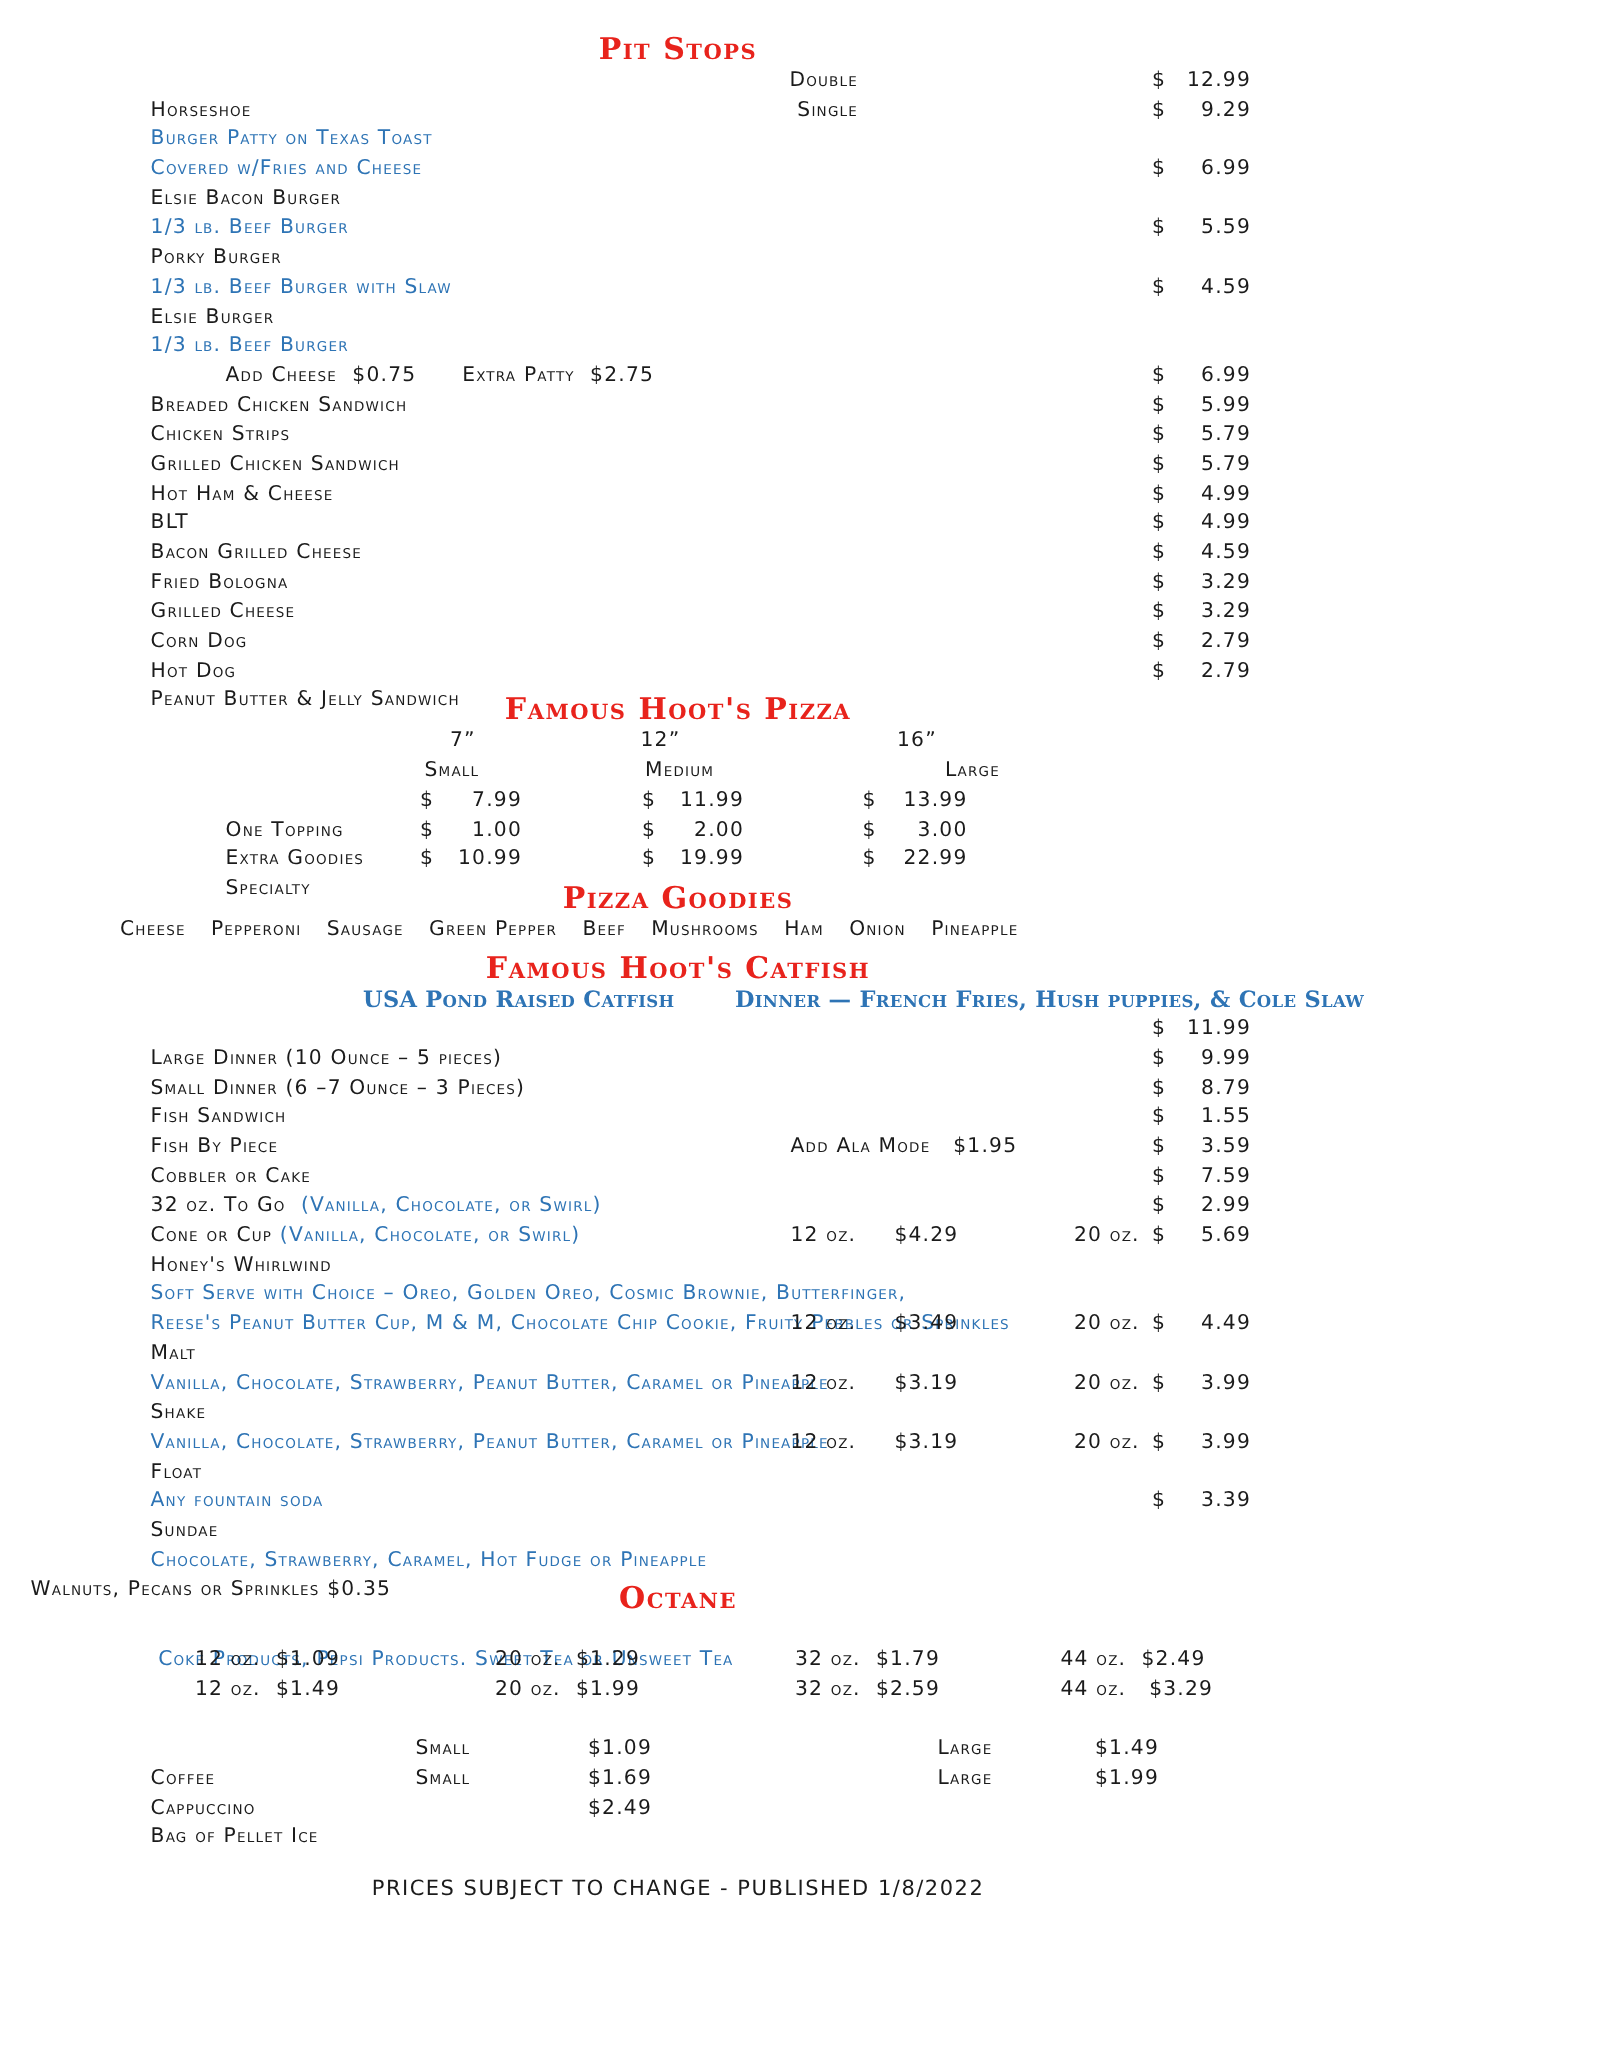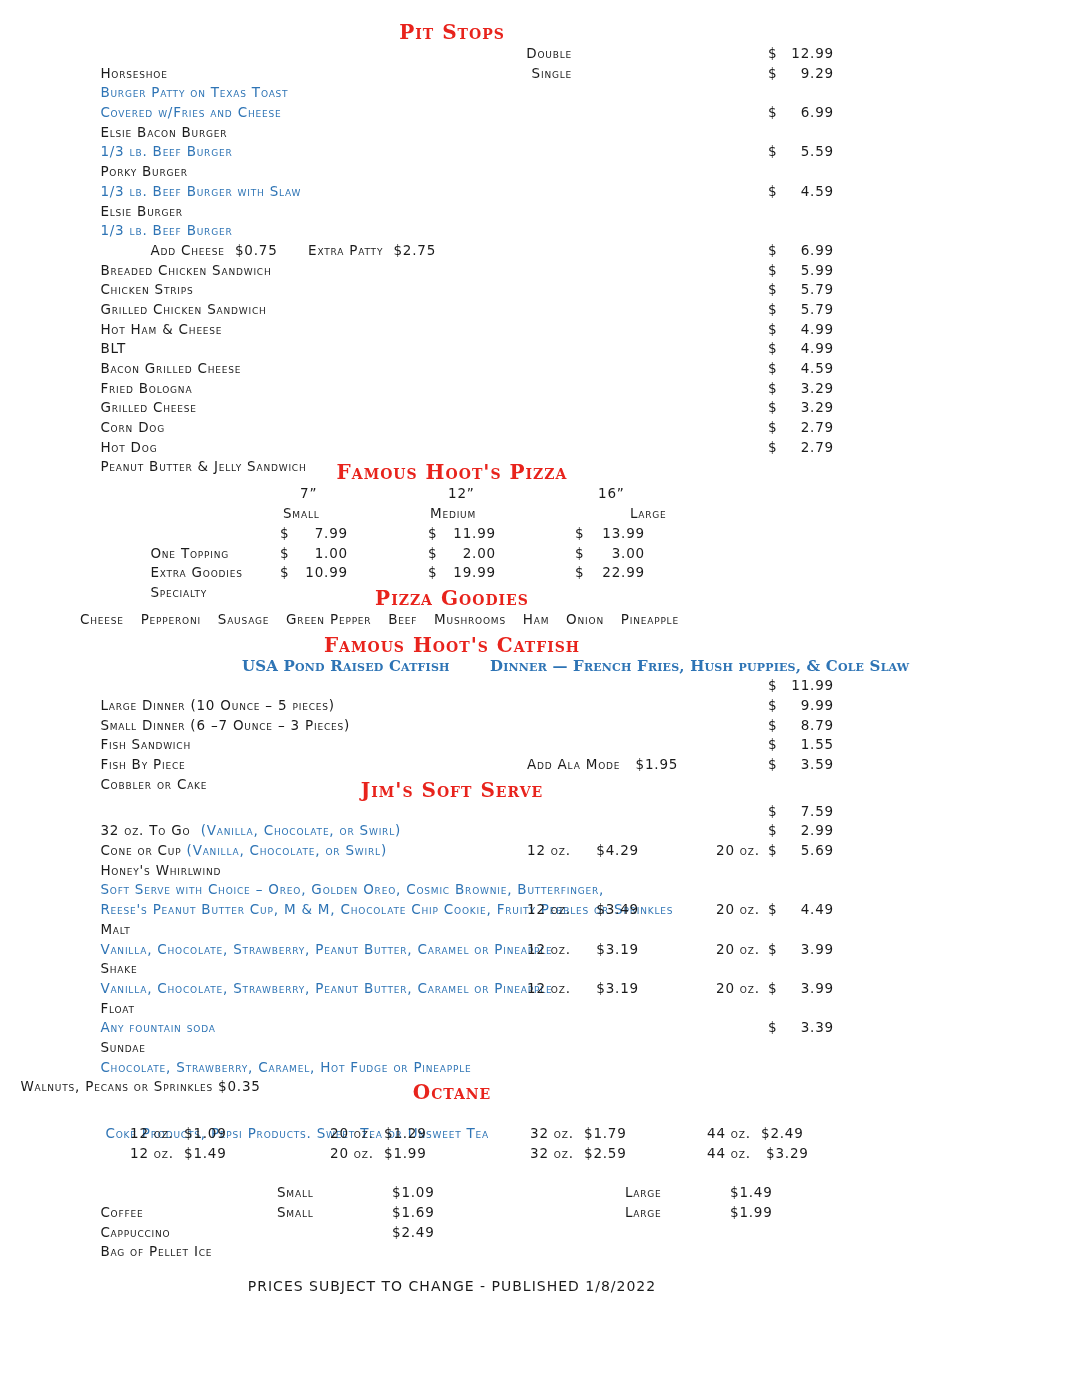--- a/index.html
+++ b/index.html
@@ -21,21 +21,21 @@
   }
   .row[data-style="desc"] .name{ color:var(--blue); }
   .row[data-style="indent"]{ padding-left:130px; }
   .row[data-style="center"]{ padding-left:0; text-align:left; }
   .name.blue{ color:var(--blue); }
   .abs{ position:absolute; top:0; }
   .qual{ position:absolute; top:0; right:332px; }
   .mid{ left:527px; } .mid2{ left:716px; }
   .c1{ left:130px; } .c2{ left:330px; } .c3{ left:530px; } .c4{ left:707px; }
   .s1{ left:277px; } .s1p{ left:375px;margin-left:17px; } .s2{ left:625px; } .s2p{ left:730px; }
-  .in1{ left:300px; } .in2{ left:448px; } .in3{ left:598px; }
+  .in1{ left:300px; } .in2{ left:427px; } .in3{ left:598px; }
   .sz1{ left:283px; } .sz2{ left:430px; } .sz3{ left:630px; }
   .price{ position:absolute; top:0; left:768px; width:66px; display:flex; justify-content:space-between; }
   .price.pp1{ left:280px; width:68px; }
   .price.pp2{ left:428px; width:68px; }
   .price.pp3{ left:575px; width:70px; }
   .goodies{
     display:flex; justify-content:space-between; margin:0 225px 0 80px;
     height:19.7px; line-height:19.7px; font-variant:small-caps; font-size:13.5px; letter-spacing:0.8px;
   }
   .note{
@@ -528,21 +528,20 @@
     <span class="abs c3"></span>
     <span class="abs c4"></span>
     <span class="abs s1"></span>
     <span class="abs s1p"></span>
     <span class="abs s2"></span>
     <span class="abs s2p"></span>
     <span class="price"><span>$</span><span>3.59</span></span>
   </div>
 </div>
 
-  <h2 class="sec-title">Jim's Soft Serve</h2>
   <div>
   <div class="row">
     <span class="name">32 oz. To Go</span><span class="name blue">  (Vanilla, Chocolate, or Swirl)</span>
     <span class="abs qual"></span>
     <span class="abs mid"></span>
     <span class="abs mid2"></span>
     <span class="abs c1"></span>
     <span class="abs c2"></span>
     <span class="abs c3"></span>
     <span class="abs c4"></span>

